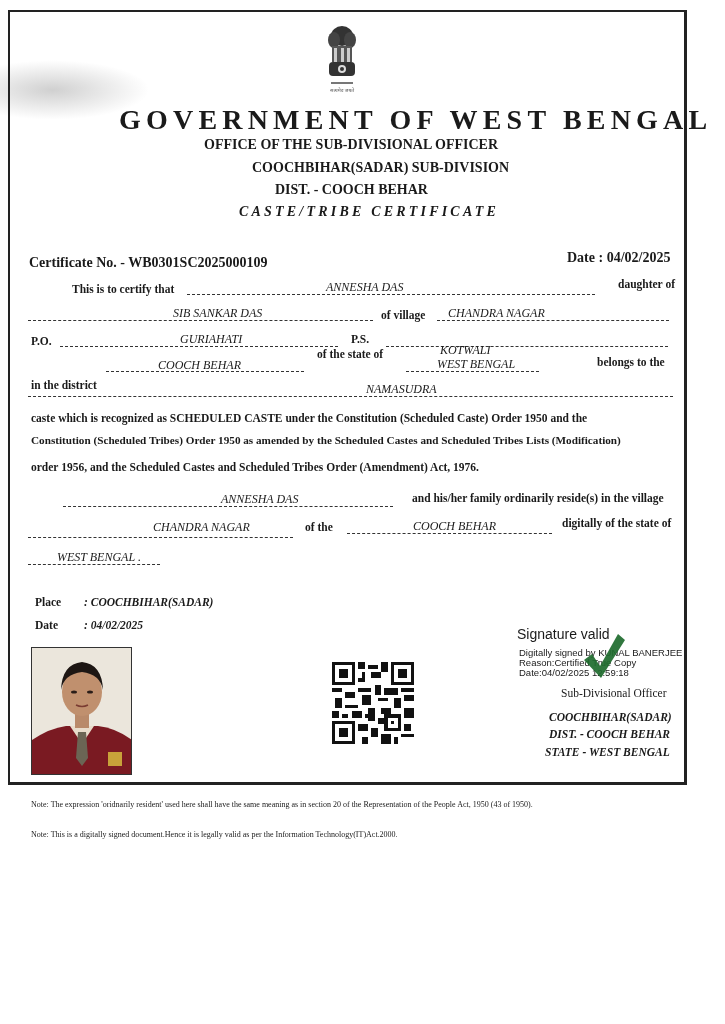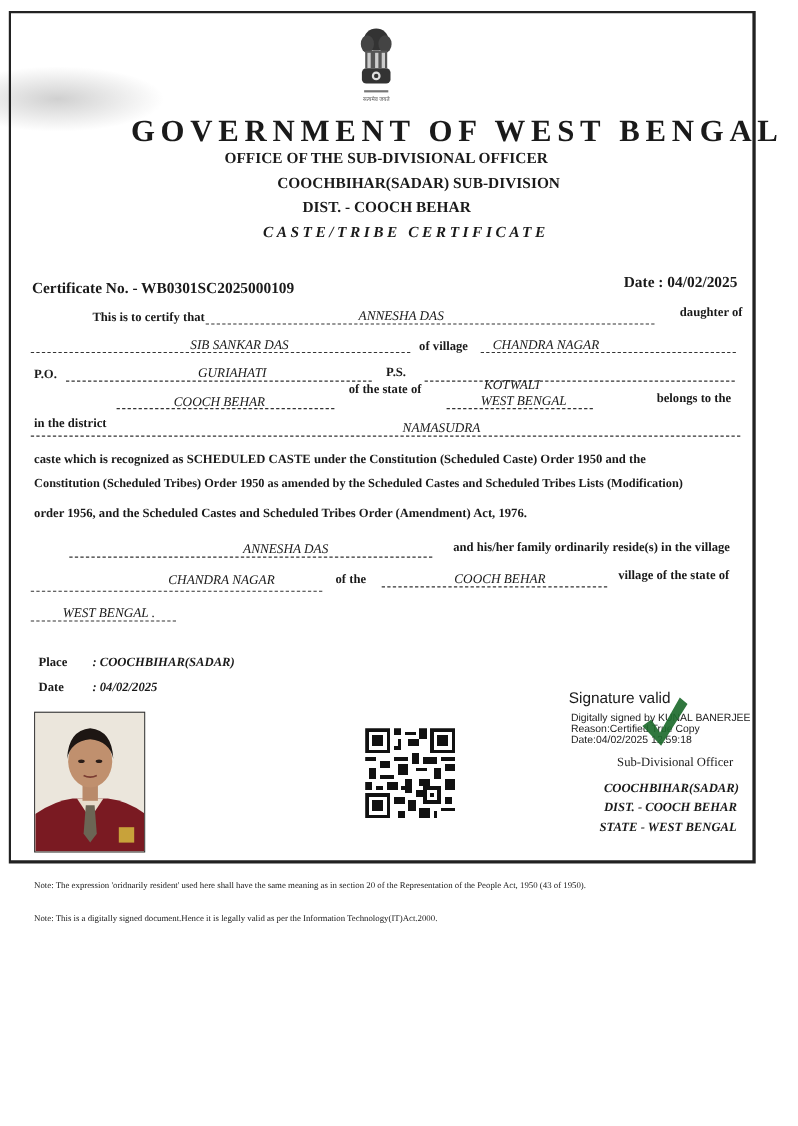--- a/index.html
+++ b/index.html
@@ -59,21 +59,21 @@
 
 <div class="abs h1">GOVERNMENT OF WEST BENGAL</div>
 <div class="abs h2" style="left:204px;top:137px;">OFFICE OF THE SUB-DIVISIONAL OFFICER</div>
 <div class="abs h2" style="left:252px;top:160px;">COOCHBIHAR(SADAR) SUB-DIVISION</div>
 <div class="abs h2" style="left:275px;top:182px;">DIST. - COOCH BEHAR</div>
 <div class="abs h-it" style="left:239px;top:204px;">CASTE/TRIBE CERTIFICATE</div>
 
 <div class="abs cert-no">Certificate No. - WB0301SC2025000109</div>
 <div class="abs cert-date">Date : 04/02/2025</div>
 
-<div class="abs lbl" style="left:72px;top:283px;margin-left:12px;">This is to certify that</div>
+<div class="abs lbl" style="left:72px;top:283px;">This is to certify that</div>
 <div class="dash" style="left:187px;top:294px;width:408px;"></div>
 <div class="abs fld" style="left:326px;top:280px;">ANNESHA DAS</div>
 <div class="abs lbl" style="left:618px;top:278px;">daughter of</div>
 
 <div class="dash" style="left:28px;top:320px;width:345px;"></div>
 <div class="abs fld" style="left:173px;top:306px;">SIB SANKAR DAS</div>
 <div class="abs lbl" style="left:381px;top:309px;">of village</div>
 <div class="dash" style="left:437px;top:320px;width:232px;"></div>
 <div class="abs fld" style="left:448px;top:306px;">CHANDRA NAGAR</div>
 
@@ -101,21 +101,21 @@
 
 <div class="dash" style="left:63px;top:506px;width:330px;"></div>
 <div class="abs fld" style="left:221px;top:492px;">ANNESHA DAS</div>
 <div class="abs lbl" style="left:412px;top:492px;">and his/her family ordinarily reside(s) in the village</div>
 
 <div class="dash" style="left:28px;top:537px;width:265px;"></div>
 <div class="abs fld" style="left:153px;top:520px;">CHANDRA NAGAR</div>
 <div class="abs lbl" style="left:305px;top:521px;">of the</div>
 <div class="dash" style="left:347px;top:533px;width:205px;"></div>
 <div class="abs fld" style="left:413px;top:519px;">COOCH BEHAR</div>
-<div class="abs lbl" style="left:562px;top:517px;">village of the state of</div>
+<div class="abs lbl" style="left:562px;top:517px;">digitally of the state of</div>
 
 <div class="dash" style="left:28px;top:564px;width:132px;"></div>
 <div class="abs fld" style="left:57px;top:550px;">WEST BENGAL .</div>
 
 <div class="abs lbl" style="left:35px;top:596px;">Place</div>
 <div class="abs lbl" style="left:84px;top:596px;font-style:italic;">: COOCHBIHAR(SADAR)</div>
 <div class="abs lbl" style="left:35px;top:619px;">Date</div>
 <div class="abs lbl" style="left:84px;top:619px;font-style:italic;">: 04/02/2025</div>
 
 <div class="photo">

